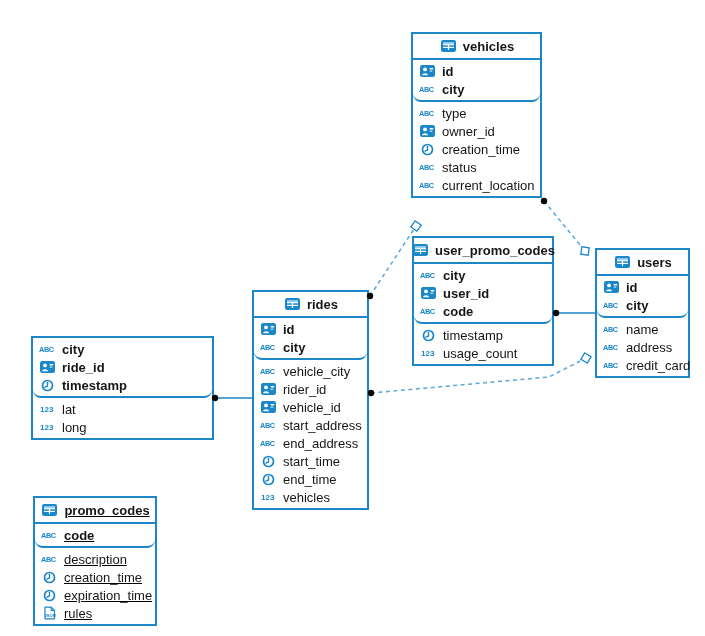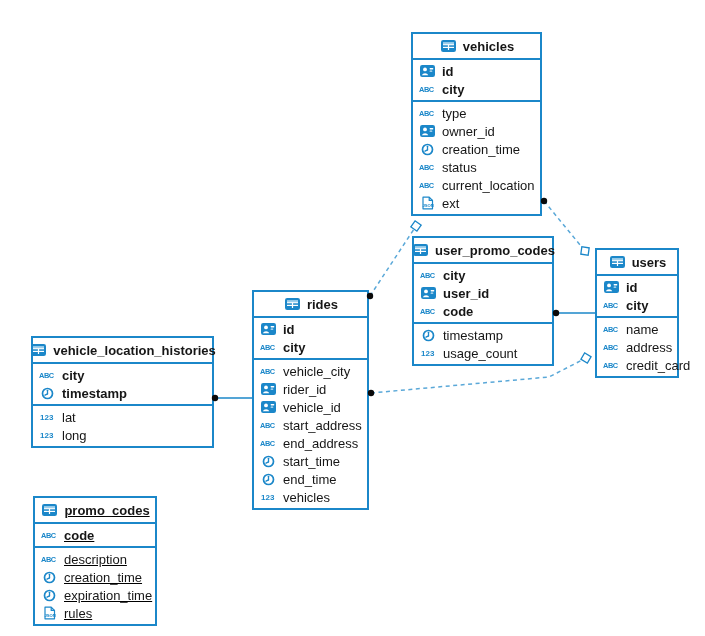--- a/index.html
+++ b/index.html
@@ -12,21 +12,21 @@
     border:2px solid var(--accent,#1b87c9);
     box-sizing:border-box;
   }
   .tbl-header{
     height:26px;border-bottom:2px solid var(--accent,#1b87c9);
     display:flex;align-items:center;justify-content:center;gap:5px;
     font-size:13px;font-weight:600;color:#161616;
     padding:0 4px;white-space:nowrap;box-sizing:border-box;
   }
   .sec{padding:2px 0;}
-  .sec.keys{border-bottom:2px solid var(--accent,#1b87c9);}
+  .sec.keys{border-bottom:2px solid var(--accent,#1b87c9);border-radius:8px;}
   .row{
     height:18px;display:flex;align-items:center;gap:5px;
     padding:0 5px;font-size:13px;color:#161616;white-space:nowrap;
   }
   .row.key{font-weight:700;}
   .icon{
     width:19px;display:inline-flex;justify-content:center;align-items:center;
     flex:none;line-height:0;
   }
   #edges{
@@ -114,30 +114,20 @@
             <span>status</span>
           </div>
           <div class="row">
             <span class="icon">
               <svg width="18" height="10" viewBox="0 0 18 10">
                 <text x="0" y="8" font-family="Liberation Sans, sans-serif" font-size="7.4" font-weight="bold" fill="#1b87c9" letter-spacing="-0.4">ABC</text>
               </svg>
             </span>
             <span>current_location</span>
           </div>
-          <div class="row">
-            <span class="icon">
-              <svg width="13" height="14" viewBox="0 0 13 14">
-                <path d="M2 1.2 H8.2 L11.5 4.4 V12.8 H2 Z" fill="#fff" stroke="#1b87c9" stroke-width="1.2" stroke-linejoin="round"></path>
-                <path d="M8.2 1.2 V4.4 H11.5" fill="none" stroke="#1b87c9" stroke-width="1.2" stroke-linejoin="round"></path>
-                <text x="1.4" y="11.4" font-family="Liberation Sans, sans-serif" font-size="4.2" font-weight="bold" fill="#1b87c9">JSON</text>
-              </svg>
-            </span>
-            <span>ext</span>
-          </div>
         </div>
       </div>
       <div class="tbl" style="left: 412px; top: 236px; width: 142px;">
         <div class="tbl-header">
           <span class="icon">
             <svg width="15" height="12" viewBox="0 0 15 12">
               <rect width="15" height="12" rx="2.2" fill="#1b87c9"></rect>
               <rect x="2" y="2.1" width="11" height="2.1" fill="#9fd0ec"></rect>
               <line x1="2" y1="4.7" x2="13" y2="4.7" stroke="#fff" stroke-width="1.2"></line>
               <line x1="2" y1="7.4" x2="13" y2="7.4" stroke="#fff" stroke-width="1.2"></line>
@@ -190,21 +180,21 @@
           <div class="row">
             <span class="icon">
               <svg width="16" height="10" viewBox="0 0 16 10">
                 <text x="0" y="8.2" font-family="Liberation Sans, sans-serif" font-size="8" font-weight="600" fill="#1b87c9">123</text>
               </svg>
             </span>
             <span>usage_count</span>
           </div>
         </div>
       </div>
-      <div class="tbl" style="left: 595px; top: 248px; width: 84px;">
+      <div class="tbl" style="left: 595px; top: 248px; width: 95px;">
         <div class="tbl-header">
           <span class="icon">
             <svg width="15" height="12" viewBox="0 0 15 12">
               <rect width="15" height="12" rx="2.2" fill="#1b87c9"></rect>
               <rect x="2" y="2.1" width="11" height="2.1" fill="#9fd0ec"></rect>
               <line x1="2" y1="4.7" x2="13" y2="4.7" stroke="#fff" stroke-width="1.2"></line>
               <line x1="2" y1="7.4" x2="13" y2="7.4" stroke="#fff" stroke-width="1.2"></line>
               <line x1="7.5" y1="4.7" x2="7.5" y2="10" stroke="#fff" stroke-width="1.2"></line>
             </svg>
           </span>
@@ -367,40 +357,40 @@
             <span class="icon">
               <svg width="16" height="10" viewBox="0 0 16 10">
                 <text x="0" y="8.2" font-family="Liberation Sans, sans-serif" font-size="8" font-weight="600" fill="#1b87c9">123</text>
               </svg>
             </span>
             <span>vehicles</span>
           </div>
         </div>
       </div>
       <div class="tbl" style="left: 31px; top: 336px; width: 183px;">
-        <div class="tbl-header">
-          <span class="icon">
-            <svg width="15" height="12" viewBox="0 0 15 12">
-              <rect width="15" height="12" rx="2.2" fill="#1b87c9"></rect>
-              <rect x="2" y="2.1" width="11" height="2.1" fill="#9fd0ec"></rect>
-              <line x1="2" y1="4.7" x2="13" y2="4.7" stroke="#fff" stroke-width="1.2"></line>
-              <line x1="2" y1="7.4" x2="13" y2="7.4" stroke="#fff" stroke-width="1.2"></line>
-              <line x1="7.5" y1="4.7" x2="7.5" y2="10" stroke="#fff" stroke-width="1.2"></line>
-            </svg>
-          </span>
-          <span class="tbl-title">vehicle_location_histories</span>
-        </div>
         <div class="sec keys">
           <div class="row key">
             <span class="icon">
               <svg width="18" height="10" viewBox="0 0 18 10">
                 <text x="0" y="8" font-family="Liberation Sans, sans-serif" font-size="7.4" font-weight="bold" fill="#1b87c9" letter-spacing="-0.4">ABC</text>
               </svg>
             </span>
             <span>city</span>
+          </div>
+          <div class="row key">
+            <span class="icon">
+              <svg width="15" height="12" viewBox="0 0 15 12">
+                <rect width="15" height="12" rx="2.2" fill="#1b87c9"></rect>
+                <circle cx="5" cy="4.4" r="1.9" fill="#fff"></circle>
+                <path d="M1.9 10.3 C2.7 7.5 7.4 7.5 8.2 10.3 Z" fill="#fff"></path>
+                <rect x="9.6" y="3.1" width="3.7" height="1.3" rx="0.6" fill="#fff"></rect>
+                <rect x="9.6" y="5.5" width="2.7" height="1.3" rx="0.6" fill="#e8f4fb" opacity="0.85"></rect>
+              </svg>
+            </span>
+            <span>ride_id</span>
           </div>
           <div class="row key">
             <span class="icon">
               <svg width="13" height="13" viewBox="0 0 13 13">
                 <circle cx="6.5" cy="6.5" r="5" fill="#fff" stroke="#1b87c9" stroke-width="1.7"></circle>
                 <line x1="6.5" y1="6.9" x2="6.5" y2="3.3" stroke="#1b87c9" stroke-width="1.3" stroke-linecap="round"></line>
                 <line x1="6.5" y1="6.9" x2="4" y2="8.2" stroke="#1b87c9" stroke-width="1.3" stroke-linecap="round"></line>
               </svg>
             </span>
             <span>timestamp</span>

